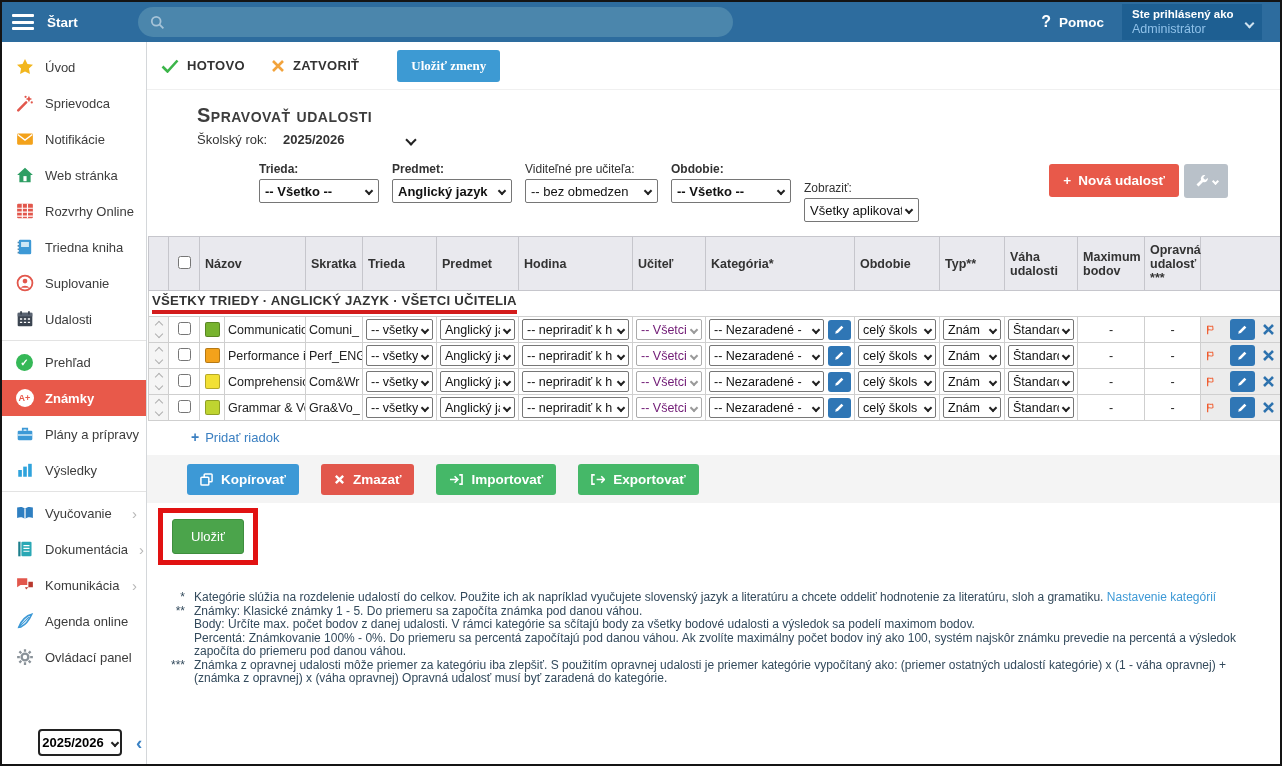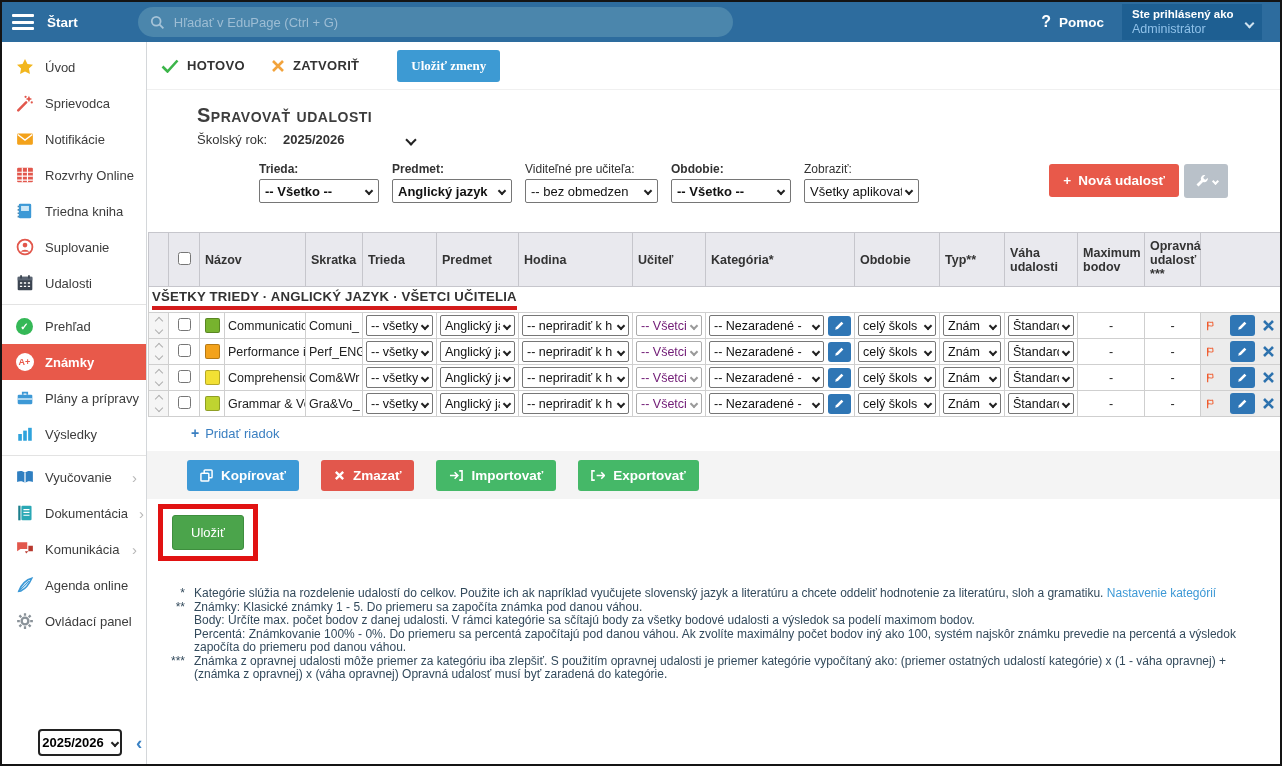--- a/index.html
+++ b/index.html
@@ -59,21 +59,21 @@
   .filterrow { position:relative; margin:15px 16px 0 112px; display:flex; gap:13px; min-height:56px; }
   .filter .flabel { font-size:12px; color:#333; margin-bottom:3px; }
   .sel { height:24px; border:1px solid #767676; border-radius:2px; background:#fff; display:flex; align-items:center; padding:0 6px 0 5px; cursor:pointer; gap:4px; }
   .sel .sel-t { flex:1; font-size:13px; color:#111; white-space:nowrap; overflow:hidden; }
   .sel .chev { width:6px; height:6px; flex:none; }
   .sel.disabled { border-color:#ababab; }
   .sel.disabled .sel-t { color:#701a75; }
   .sel.disabled .chev { border-color:#9a9a9a; }
   .f-trieda,.f-predmet,.f-obdobie { width:120px;font-weight:bold; }
   .f-viditelne { width:133px; }
-  .f-zobrazit { width:115px; }
+  .f-zobrazit { width:115px;margin-top:19px; }
   .btn-newevent { position:absolute; right:87px; top:2px; background:#e8594a; font-size:13.5px; font-weight:bold; padding:9px 14px; display:flex; align-items:center; gap:7px; }
   .btn-wrench { position:absolute; right:38px; top:2px; width:44px; height:34px; background:#b9c1c9; display:flex; align-items:center; justify-content:center; gap:4px; }
   .btn-wrench .chev { width:5px; height:5px; border-color:#fff; }
 
   
   table.events { margin:14px 0 0 1px; border-collapse:collapse; table-layout:fixed; width:1132px; }
   table.events th { background:#e9e9ee; border:1px solid #c6c6cc; font-size:12.5px; color:#333; text-align:left; padding:4px 5px; height:54px; vertical-align:middle; font-weight:bold; }
   table.events td { border:1px solid #cfcfcf; padding:1px 3px; height:26px; font-size:12.5px; color:#222; }
   td.grouphdr { border:1px solid #fff; border-bottom:none; padding:8px 4px 3px 21px; }
   .grouptext { display:inline-block; font-size:13.2px; font-weight:bold; color:#333; letter-spacing:.2px; border-bottom:4px solid #d31b1b; padding-bottom:2px; }
@@ -125,21 +125,20 @@
         <span></span>
         <span></span>
         <span></span>
       </div>
     <div class="start-label">Štart</div>
     <div class="searchbox">
       <svg width="15" height="15" viewBox="0 0 15 15">
           <circle cx="6.2" cy="6.2" r="4.4" fill="none" stroke="#a7c4d8" stroke-width="1.8"></circle>
           <line x1="9.6" y1="9.6" x2="13.4" y2="13.4" stroke="#a7c4d8" stroke-width="1.8"></line>
         </svg>
-      <input placeholder="Hľadať v EduPage (Ctrl + G)" style="">
     </div>
     <div class="tb-spacer"></div>
     <div class="helpbtn">
       <span class="q">?</span>
       <span class="hl">Pomoc</span>
     </div>
     <div class="userbox">
       <div class="u1">Ste prihlásený ako</div>
       <div class="u2">Administrátor</div>
       <i class="chev"></i>
@@ -168,20 +167,29 @@
       <span>Sprievodca</span>
     </div>
     <div class="side-item">
       <span class="ic">
           <svg width="18" height="18" viewBox="0 0 16 16">
             <rect x="1" y="3" width="14" height="10" rx="1" fill="#f3a21b"></rect>
             <path d="M1.5 4l6.5 5 6.5-5" stroke="#fff" stroke-width="1.2" fill="none"></path>
           </svg>
         </span>
       <span>Notifikácie</span>
+    </div>
+    <div class="side-item">
+      <span class="ic">
+          <svg width="18" height="18" viewBox="0 0 16 16">
+            <path d="M8 1.5L1 8h2v6.5h10V8h2z" fill="#2e9e63"></path>
+            <rect x="6.6" y="9" width="2.8" height="4.5" fill="#fff"></rect>
+          </svg>
+        </span>
+      <span>Web stránka</span>
     </div>
     <div class="side-item">
       <span class="ic">
           <svg width="18" height="18" viewBox="0 0 16 16">
             <rect x="1" y="1.5" width="14" height="13" rx="1" fill="#e2574c"></rect>
             <path d="M1 5.5h14M1 9h14M1 12.5h14M5.6 1.5v13M10.2 1.5v13" stroke="#fff" stroke-width="1"></path>
           </svg>
         </span>
       <span>Rozvrhy Online</span>
     </div>

